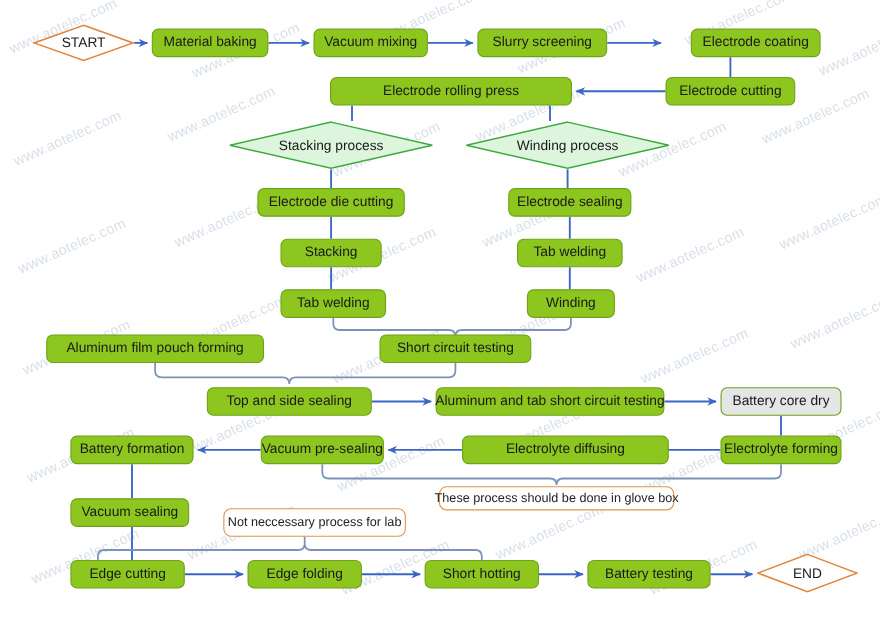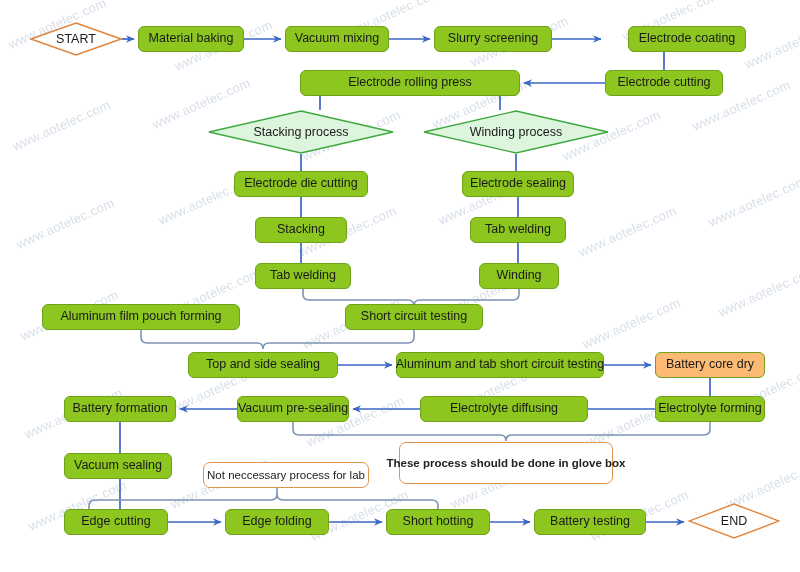--- a/index.html
+++ b/index.html
@@ -139,23 +139,23 @@
     <div class="node" style="left: 234px; top: 171px; width: 134px; height: 26px; background: rgb(140, 198, 30); border-color: rgb(111, 162, 24);">Electrode die cutting</div>
     <div class="node" style="left: 255px; top: 217px; width: 92px; height: 26px; background: rgb(140, 198, 30); border-color: rgb(111, 162, 24);">Stacking</div>
     <div class="node" style="left: 255px; top: 263px; width: 96px; height: 26px; background: rgb(140, 198, 30); border-color: rgb(111, 162, 24);">Tab welding</div>
     <div class="node" style="left: 462px; top: 171px; width: 112px; height: 26px; background: rgb(140, 198, 30); border-color: rgb(111, 162, 24);">Electrode sealing</div>
     <div class="node" style="left: 470px; top: 217px; width: 96px; height: 26px; background: rgb(140, 198, 30); border-color: rgb(111, 162, 24);">Tab welding</div>
     <div class="node" style="left: 479px; top: 263px; width: 80px; height: 26px; background: rgb(140, 198, 30); border-color: rgb(111, 162, 24);">Winding</div>
     <div class="node" style="left: 345px; top: 304px; width: 138px; height: 26px; background: rgb(140, 198, 30); border-color: rgb(111, 162, 24);">Short circuit testing</div>
     <div class="node" style="left: 42px; top: 304px; width: 198px; height: 26px; background: rgb(140, 198, 30); border-color: rgb(111, 162, 24);">Aluminum film pouch forming</div>
     <div class="node" style="left: 188px; top: 352px; width: 150px; height: 26px; background: rgb(140, 198, 30); border-color: rgb(111, 162, 24);">Top and side sealing</div>
     <div class="node" style="left: 396px; top: 352px; width: 208px; height: 26px; background: rgb(140, 198, 30); border-color: rgb(111, 162, 24);">Aluminum and tab short circuit testing</div>
-    <div class="node" style="left: 655px; top: 352px; width: 110px; height: 26px; background: #fdba74; border-color: rgb(111, 162, 24);">Battery core dry</div>
+    <div class="node" style="left: 655px; top: 352px; width: 110px; height: 26px; background: #e5e5e5; border-color: rgb(111, 162, 24);">Battery core dry</div>
     <div class="node" style="left: 655px; top: 396px; width: 110px; height: 26px; background: rgb(140, 198, 30); border-color: rgb(111, 162, 24);">Electrolyte forming</div>
-    <div class="node" style="left: 420px; top: 396px; width: 168px; height: 26px; background: rgb(140, 198, 30); border-color: rgb(111, 162, 24);">Electrolyte diffusing</div>
+    <div class="node" style="left: 420px; top: 396px; width: 188px; height: 26px; background: rgb(140, 198, 30); border-color: rgb(111, 162, 24);">Electrolyte diffusing</div>
     <div class="node" style="left: 237px; top: 396px; width: 112px; height: 26px; background: rgb(140, 198, 30); border-color: rgb(111, 162, 24);">Vacuum pre-sealing</div>
     <div class="node" style="left: 64px; top: 396px; width: 112px; height: 26px; background: rgb(140, 198, 30); border-color: rgb(111, 162, 24);">Battery formation</div>
     <div class="node" style="left: 64px; top: 453px; width: 108px; height: 26px; background: rgb(140, 198, 30); border-color: rgb(111, 162, 24);">Vacuum sealing</div>
     <div class="node" style="left: 64px; top: 509px; width: 104px; height: 26px; background: rgb(140, 198, 30); border-color: rgb(111, 162, 24);">Edge cutting</div>
     <div class="node" style="left: 225px; top: 509px; width: 104px; height: 26px; background: rgb(140, 198, 30); border-color: rgb(111, 162, 24);">Edge folding</div>
     <div class="node" style="left: 386px; top: 509px; width: 104px; height: 26px; background: rgb(140, 198, 30); border-color: rgb(111, 162, 24);">Short hotting</div>
     <div class="node" style="left: 534px; top: 509px; width: 112px; height: 26px; background: rgb(140, 198, 30); border-color: rgb(111, 162, 24);">Battery testing</div>
     <div class="diamond" style="left: 208px; top: 110px; width: 186px; height: 44px;">
       <svg class="dshape" viewBox="0 0 186 44" preserveAspectRatio="none">
         <polygon points="93,1 185,22 93,43 1,22" fill="#ddf5dd" stroke="#3fa93f" stroke-width="1.3"></polygon>
@@ -173,15 +173,15 @@
         <polygon points="46,1 91,17 46,33 1,17" fill="#ffffff" stroke="#e2853b" stroke-width="1.4"></polygon>
       </svg>
       <span class="dlabel">START</span>
     </div>
     <div class="diamond term" style="left: 688px; top: 503px; width: 92px; height: 36px;">
       <svg class="dshape" viewBox="0 0 92 36" preserveAspectRatio="none">
         <polygon points="46,1 91,18 46,35 1,18" fill="#ffffff" stroke="#e2853b" stroke-width="1.4"></polygon>
       </svg>
       <span class="dlabel">END</span>
     </div>
-    <div class="note" style="left: 399px; top: 442px; width: 214px; height: 42px; border-color: rgb(226, 147, 75); font-weight: bold;">These process should be done in glove box</div>
+    <div class="note" style="left: 399px; top: 442px; width: 214px; height: 22px; border-color: rgb(226, 147, 75);">These process should be done in glove box</div>
     <div class="note" style="left: 203px; top: 462px; width: 166px; height: 26px; border-color: rgb(226, 147, 75);">Not neccessary process for lab</div>
   </div>
 
 </body></html>

